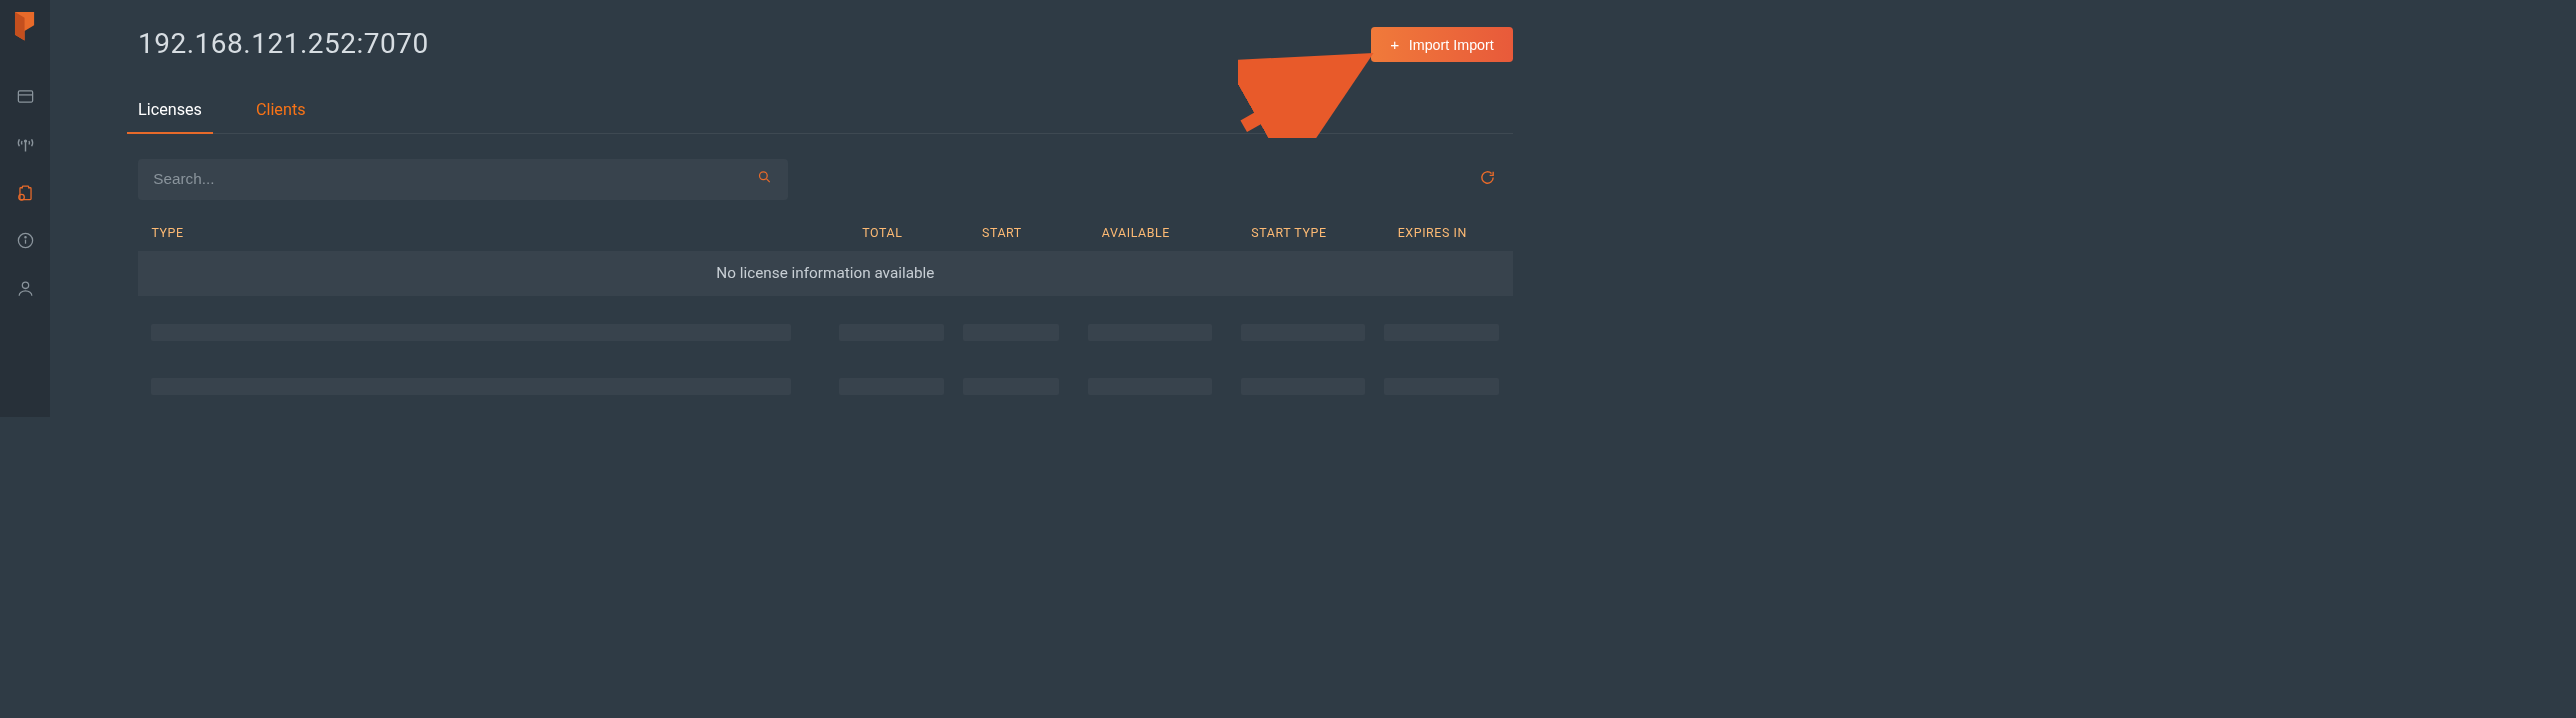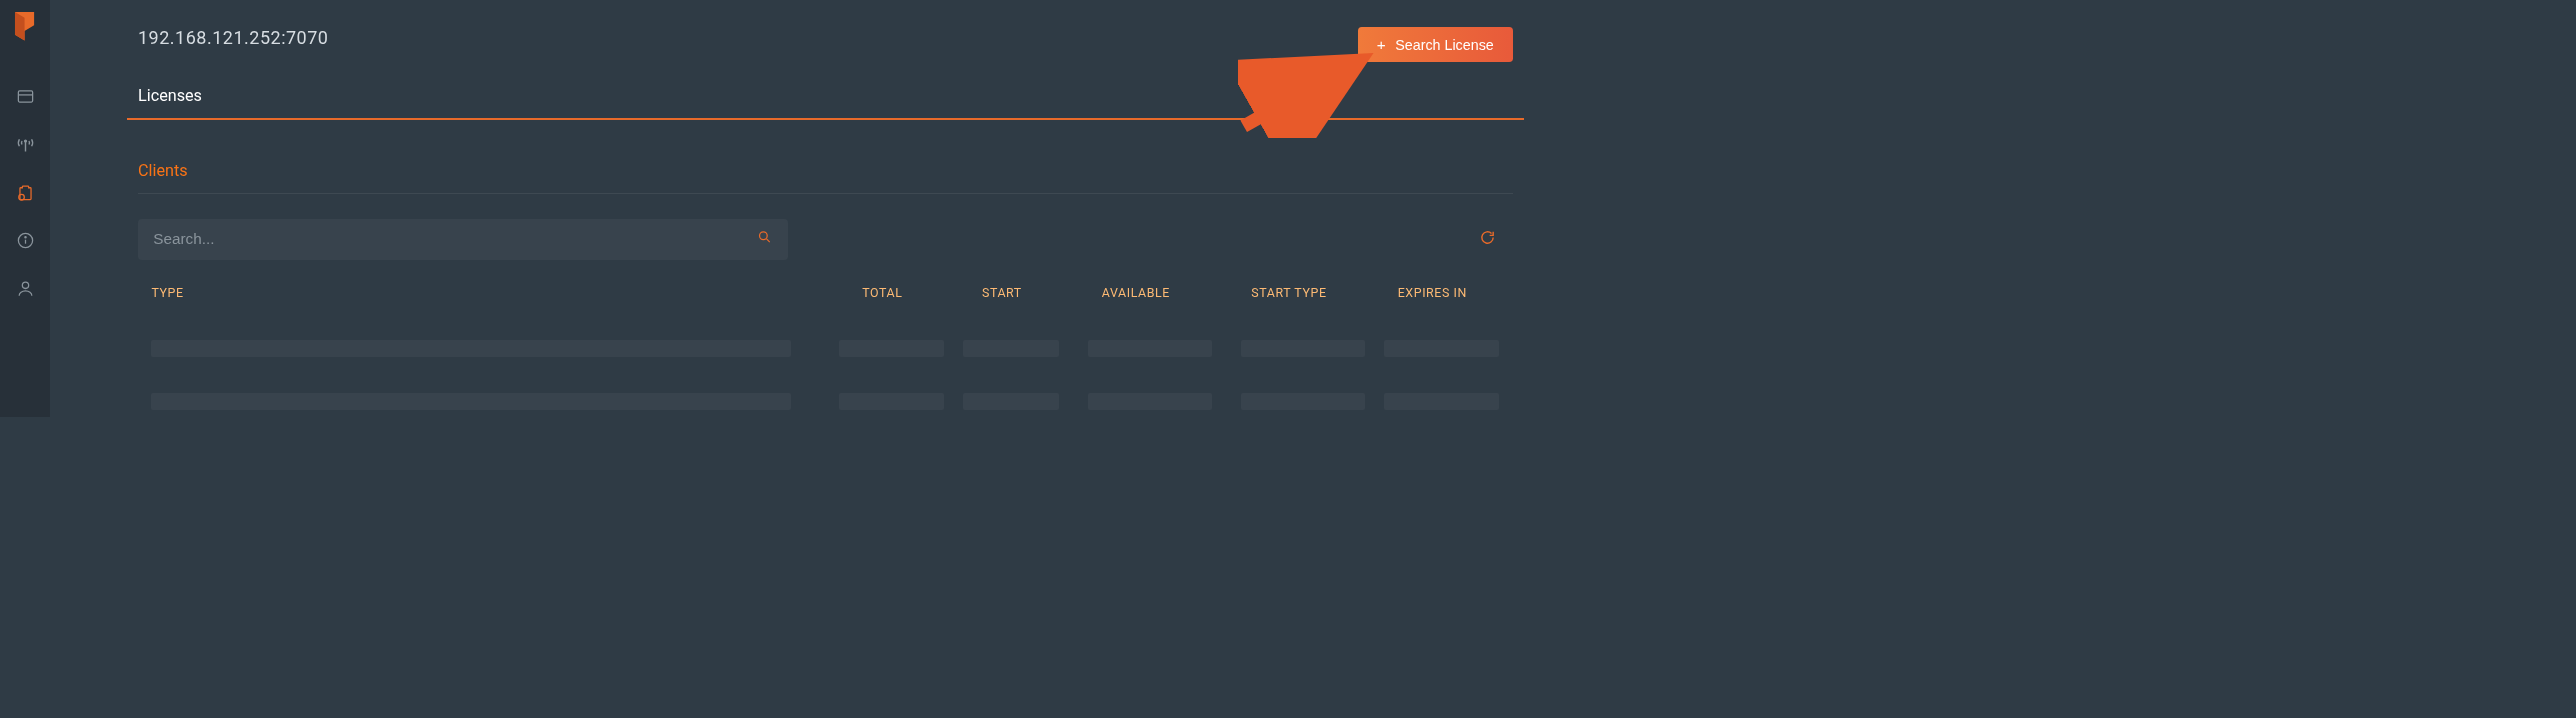--- a/index.html
+++ b/index.html
@@ -47,21 +47,21 @@
     flex: 1;
     padding: 27px 38px 0 88px;
     position: relative;
   }
   .header-row {
     display: flex;
     align-items: flex-start;
     justify-content: space-between;
   }
   .page-title {
-    font-size: 18px;
+    font-size: 28px;
     font-weight: 400;
     color: #d7dde2;
     letter-spacing: 0.5px;
   }
   .import-btn {
     background: linear-gradient(90deg, #f07a3a 0%, #e85a3a 100%);
     color: #fff;
     border: none;
     border-radius: 3.8px;
     padding: 9.6px 19px;
@@ -71,25 +71,24 @@
     align-items: center;
     gap: 9.6px;
   }
   .import-btn .plus {
     font-size: 15.3px;
     line-height: 1;
   }
   
   .tabs {
     display: flex;
-    gap: 42px;
-    margin-top: 24px;
+    gap: 54px;
+    margin-top: 38px;
     border-bottom: 1px solid #3e4952;
     position: relative;
-    flex-direction: column;
   }
   .tab {
     padding: 0 0 13.4px 0;
     font-size: 16.2px;
     color: #f97316;
     cursor: pointer;
     position: relative;
   }
   .tab.active {
     color: #fff;
@@ -232,21 +231,21 @@
       </svg>
     </div>
   </nav>
 
   <main class="main">
 
     <div class="header-row">
       <h1 class="page-title">192.168.121.252:7070</h1>
       <button class="import-btn">
         <span class="plus">+</span>
-        <span>Search License</span>
+        <span>Import Import</span>
       </button>
     </div>
 
     <div class="tabs">
       <div class="tab active">Licenses</div>
       <div class="tab">Clients</div>
     </div>
 
     <div class="toolbar">
       <div class="search-wrap">
@@ -268,20 +267,21 @@
 
     <div class="table">
       <div class="thead">
         <div>TYPE</div>
         <div class="th-right">TOTAL</div>
         <div class="th-right">START</div>
         <div class="th-right">AVAILABLE</div>
         <div class="th-right">START TYPE</div>
         <div class="th-right">EXPIRES IN</div>
       </div>
+      <div class="empty-row">No license information available</div>
 
       <div class="skeleton-row" style="margin-top:19px;">
         <div class="sk w1"></div>
         <div class="sk w2"></div>
         <div class="sk w3"></div>
         <div class="sk w4"></div>
         <div class="sk w5"></div>
         <div class="sk w6"></div>
       </div>
       <div class="skeleton-row">

